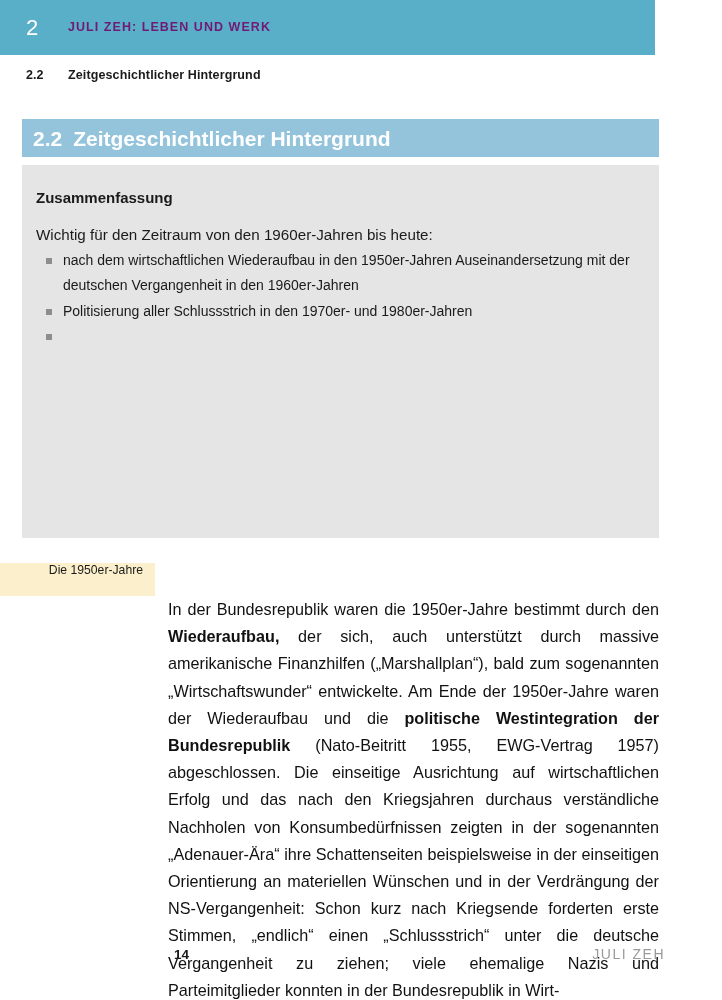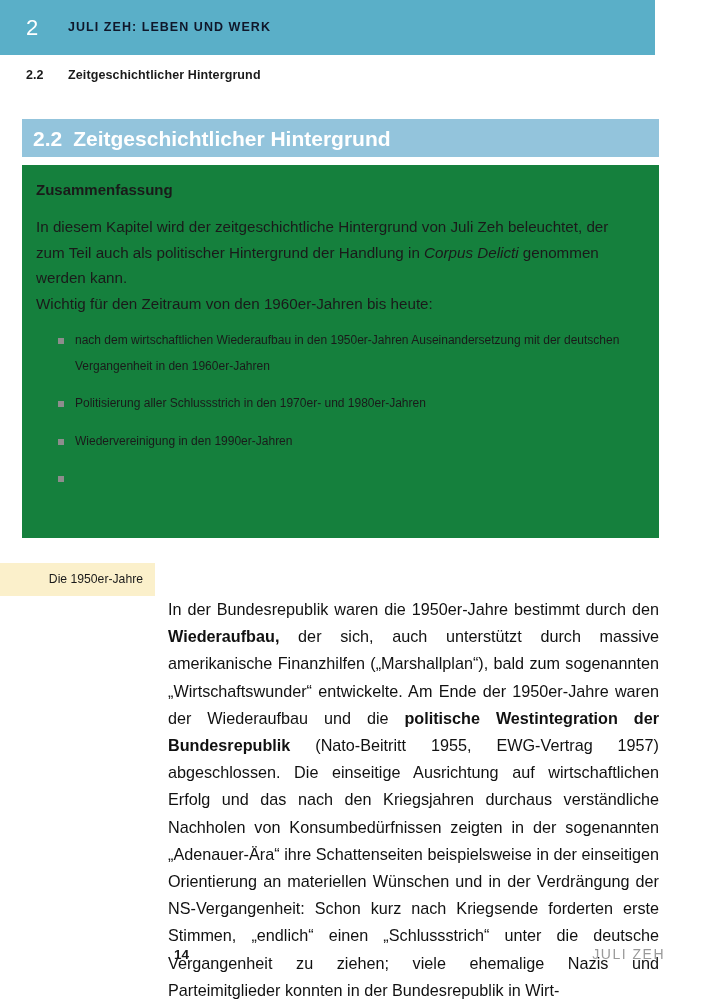--- a/index.html
+++ b/index.html
@@ -33,21 +33,21 @@
   }
   .running-head-number {
     color: #ffffff;
     font-size: 22px;
     font-weight: 400;
     line-height: 1;
     width: 42px;
     flex: 0 0 42px;
   }
   .running-head-title {
-    color: #0f172a;
+    color: #701a75;
     font-size: 12.5px;
     font-weight: 600;
     letter-spacing: 1.05px;
     line-height: 1;
     text-transform: uppercase;
   }
 
   
   .subhead-row {
     position: absolute;
@@ -97,23 +97,23 @@
     line-height: 1;
   }
 
   
   .summary-box {
     position: absolute;
     left: 22px;
     top: 165px;
     width: 637px;
     height: 373px;
-    background: #15803d;
-    box-sizing: border-box;
-    padding: 16px 22px 14px 14px;
+    background: #e5e5e5;
+    box-sizing: border-box;
+    padding: 24px 22px 14px 14px;
   }
   .summary-heading {
     font-size: 15px;
     font-weight: 700;
     color: #1a1a1a;
     margin: 0 0 15px 0;
     line-height: 1.2;
   }
   .summary-para {
     font-size: 15.2px;
@@ -130,25 +130,25 @@
     color: #1a1a1a;
     margin: 0;
   }
   ul.summary-list {
     list-style: none;
     margin: 0;
     padding: 0;
   }
   ul.summary-list li {
     position: relative;
-    font-size: 12px;
+    font-size: 14px;
     line-height: 25.5px;
     color: #1a1a1a;
     padding-left: 27px;
-    margin: 12px;
+    margin: 0;
   }
   ul.summary-list li .bullet-square {
     position: absolute;
     left: 10px;
     top: 10px;
     width: 6px;
     height: 6px;
     background: #8d8d8d;
     display: block;
   }
@@ -156,21 +156,21 @@
   
   .margin-note {
     position: absolute;
     left: 0;
     top: 563px;
     width: 155px;
     height: 33px;
     background: #fbf0cb;
     box-sizing: border-box;
     display: flex;
-    align-items: center;
+    align-items: flex-start;
     justify-content: flex-end;
     padding-right: 12px;
   }
   .margin-note-text {
     font-size: 12.2px;
     font-weight: 400;
     color: #1a1a1a;
     line-height: 1.2;
     white-space: nowrap;
   }
@@ -234,38 +234,31 @@
 </div>
 
 <div class="section-banner">
   <span class="section-banner-num">2.2</span>
   <span class="section-banner-title">Zeitgeschichtlicher Hintergrund</span>
 </div>
 
 <div class="summary-box">
   <div class="summary-heading">Zusammenfassung</div>
 
-  <p class="summary-para">
-    <span>In diesem Kapitel wird der zeitgeschichtliche Hintergrund von Juli Zeh beleuchtet, der zum Teil auch als politischer Hintergrund der Handlung in </span><em>Corpus Delicti</em><span> genommen werden kann.</span>
-  </p>
 
   <p class="summary-lead">Wichtig für den Zeitraum von den 1960er-Jahren bis heute:</p>
 
   <ul class="summary-list">
     <li>
       <span class="bullet-square"></span>
       <span>nach dem wirtschaftlichen Wiederaufbau in den 1950er-Jahren Auseinandersetzung mit der deutschen Vergangenheit in den 1960er-Jahren</span>
     </li>
     <li>
       <span class="bullet-square"></span>
       <span>Politisierung aller Schlussstrich in den 1970er- und 1980er-Jahren</span>
-    </li>
-    <li>
-      <span class="bullet-square"></span>
-      <span>Wiedervereinigung in den 1990er-Jahren</span>
     </li>
     <li>
       <span class="bullet-square"></span>
     </li>
     <li>
       <span class="bullet-square"></span>
     </li>
   </ul>
 </div>
 

